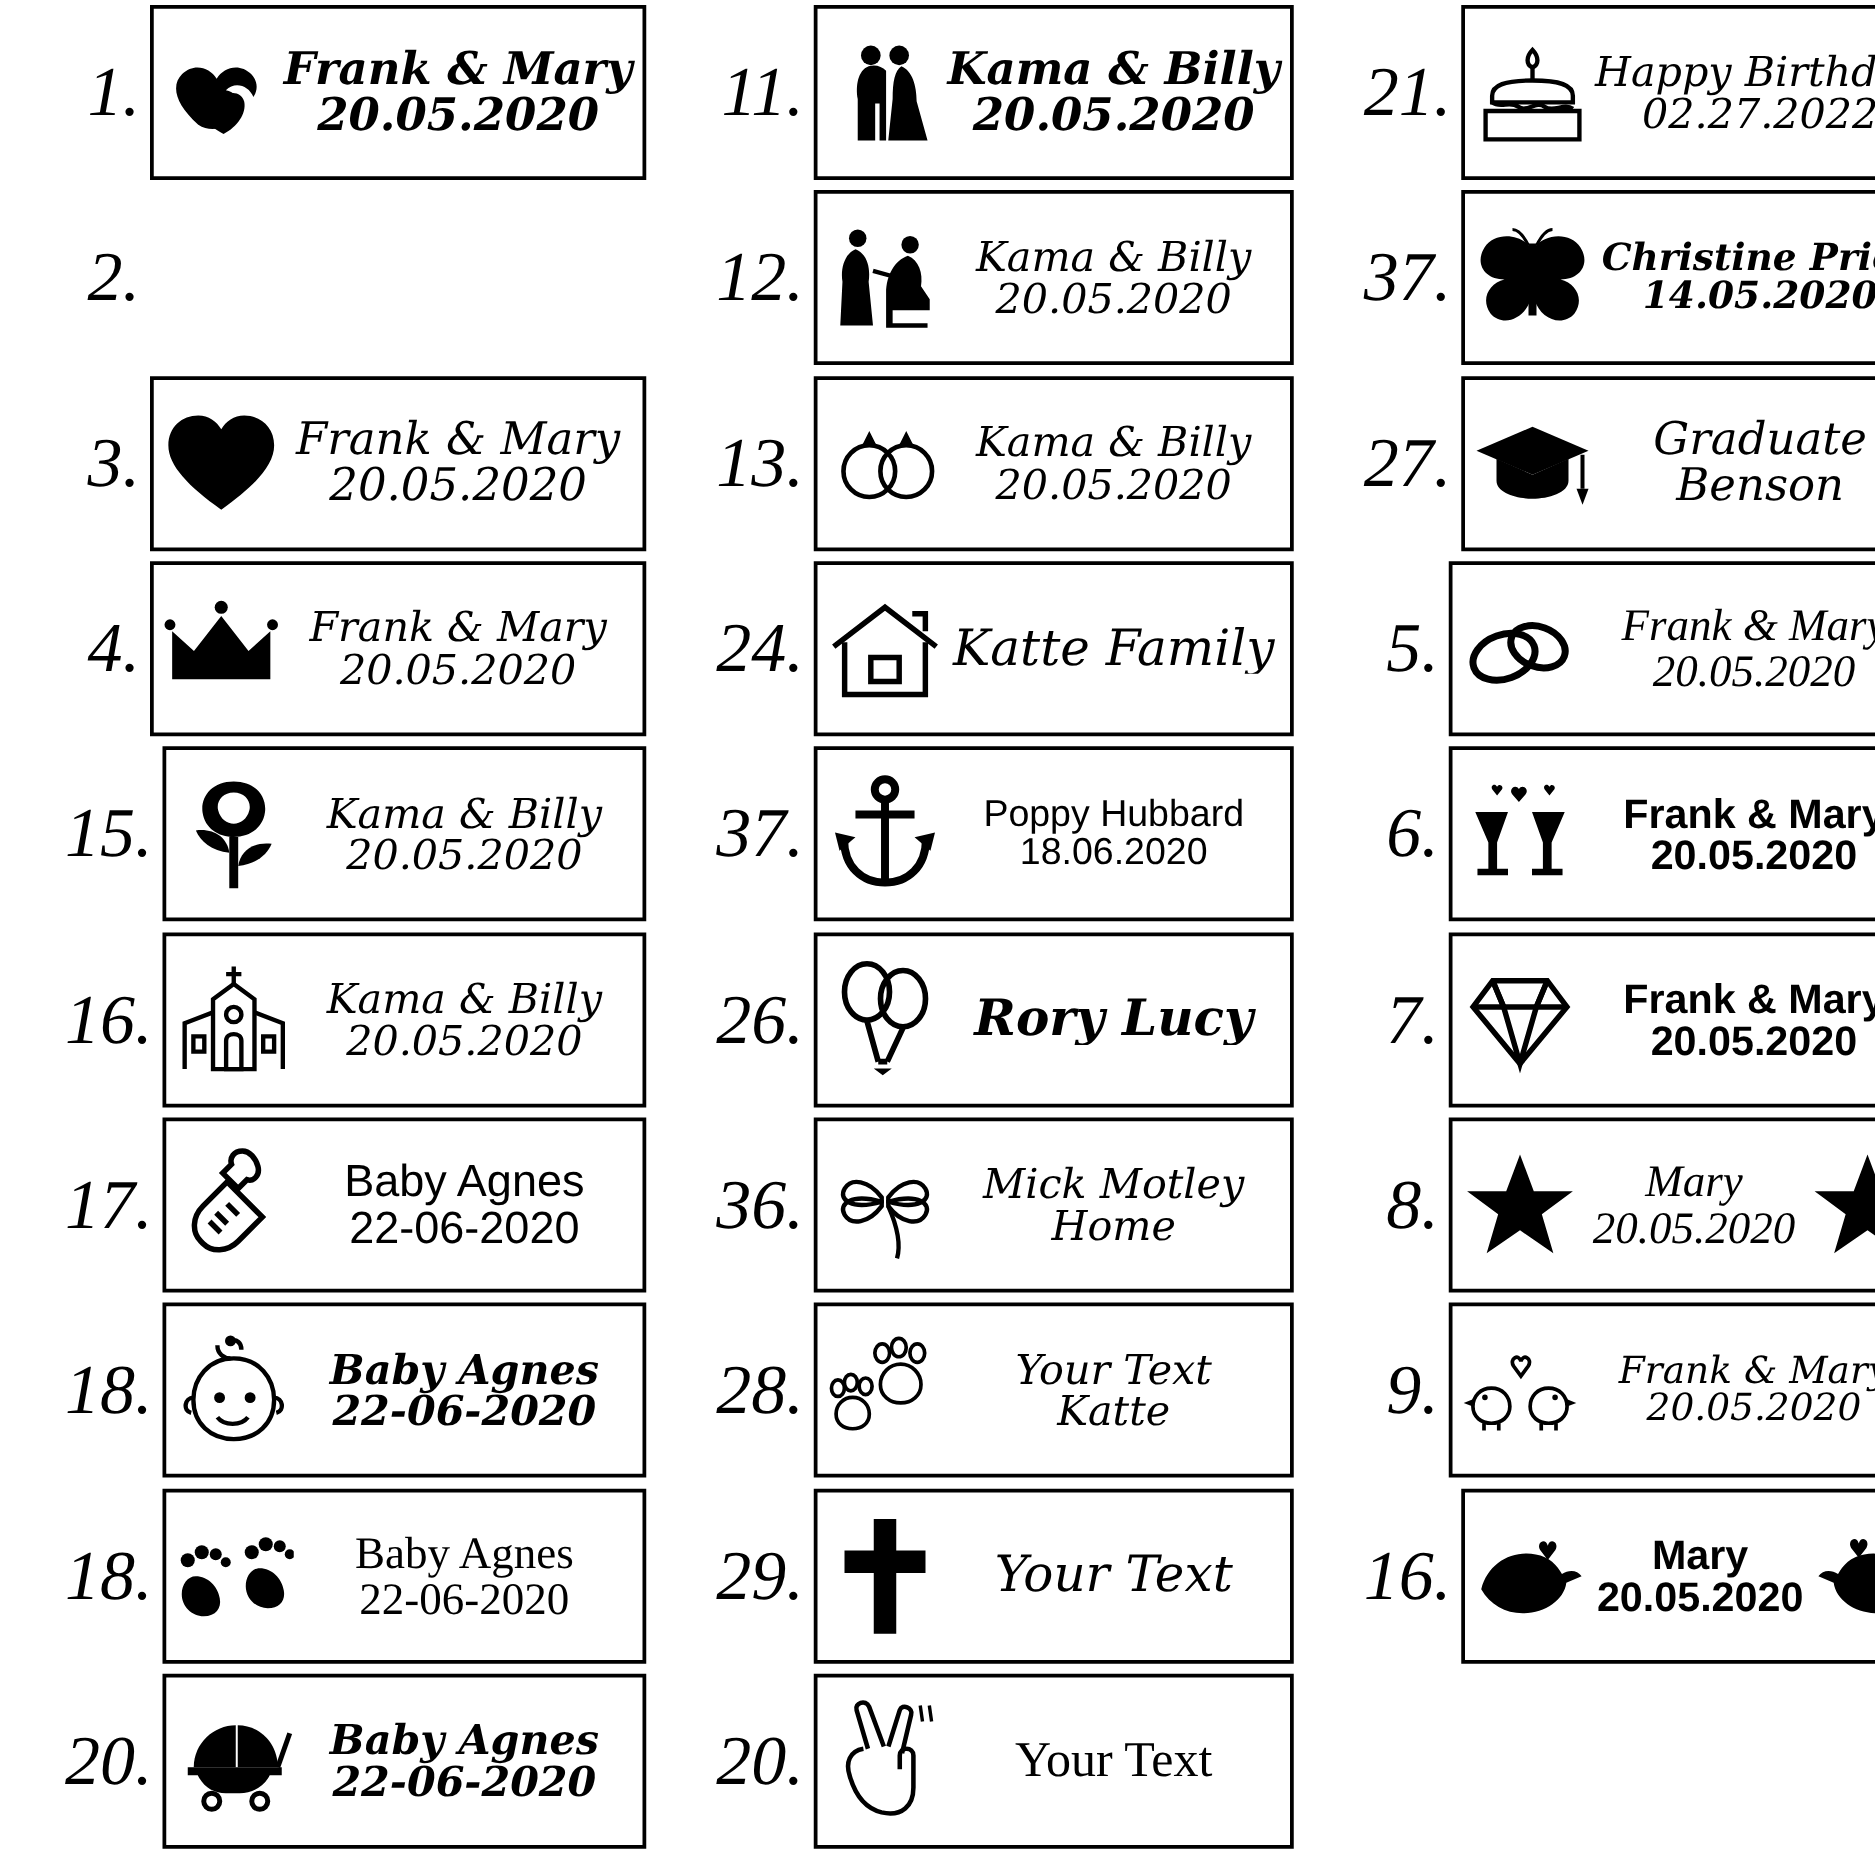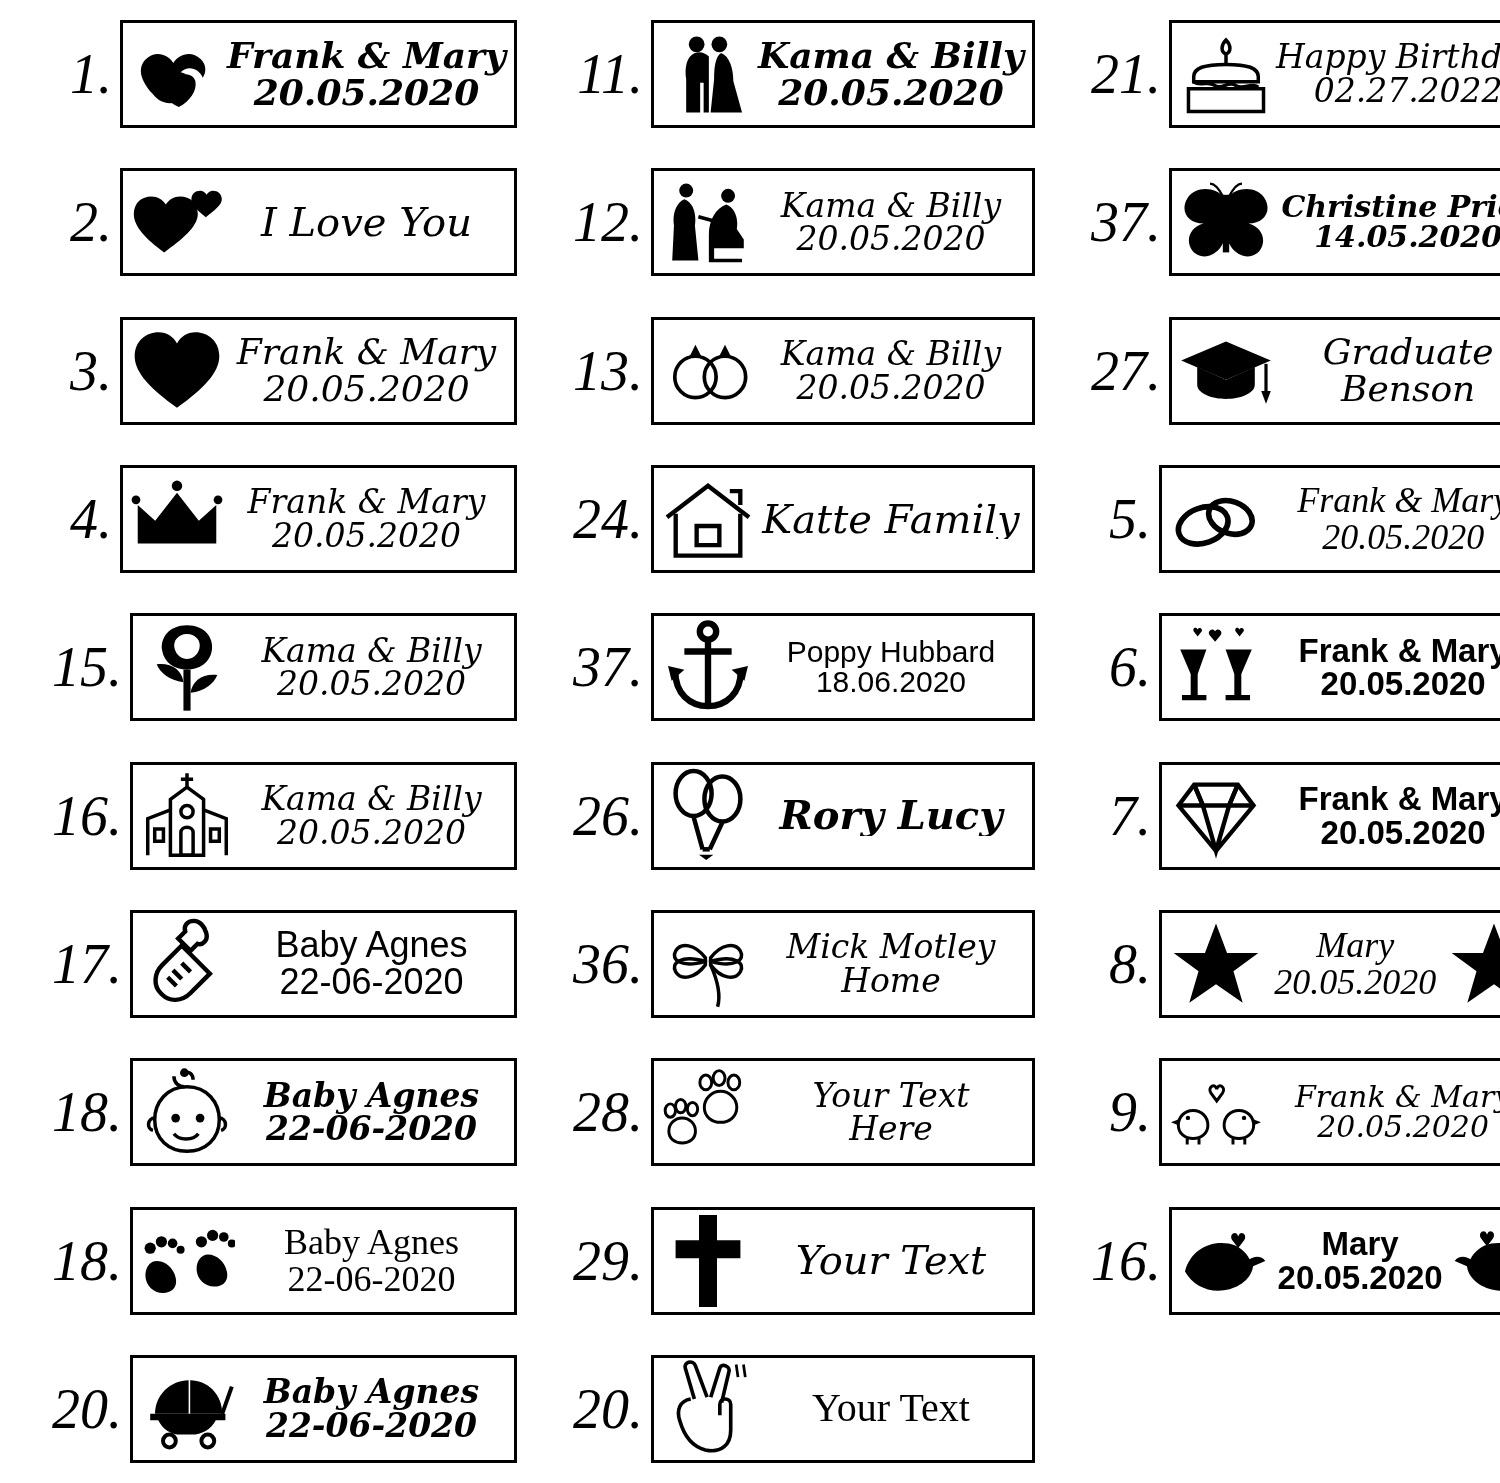--- a/index.html
+++ b/index.html
@@ -36,21 +36,21 @@
     line-height: 1;
     width: 108px;
     text-align: right;
     padding-right: 8px;
     flex: 0 0 auto;
     white-space: nowrap;
   }
   .num.wide { width: 118px; }
   .plate {
     flex: 1 1 auto;
-    height: 108px;
+    height: 140px;
     border: 3px solid #000;
     box-sizing: border-box;
     display: flex;
     align-items: center;
     justify-content: flex-start;
     overflow: hidden;
     background: #fff;
     padding: 0 6px;
   }
   .icon {
@@ -155,31 +155,20 @@
           </svg>
         </div>
         <div class="txt sty-script s34">
           <div class="l1">Happy Birthday</div>
           <div class="l2">02.27.2022</div>
         </div>
       </div>
     </div>
     <div class="cell">
       <div class="num">2.</div>
-      <div class="plate">
-        <div class="icon">
-          <svg viewBox="0 0 120 100" width="104" height="88">
-            <path d="M44 88 C22 72 6 56 6 40 C6 26 16 18 28 18 C36 18 42 22 46 28 C50 22 56 18 64 18 C76 18 86 26 86 40 C86 56 66 72 44 88 Z"></path>
-            <path d="M96 44 C86 36 78 29 78 22 C78 15 83 11 89 11 C92 11 95 13 97 16 C99 13 102 11 105 11 C111 11 116 15 116 22 C116 29 106 36 96 44 Z"></path>
-          </svg>
-        </div>
-        <div class="txt sty-script s42">
-          <div class="l1">I Love You</div>
-        </div>
-      </div>
     </div>
     <div class="cell">
       <div class="num wide">12.</div>
       <div class="plate">
         <div class="icon">
           <svg viewBox="0 0 110 100" width="100" height="94">
             <circle cx="30" cy="14" r="8"></circle>
             <path d="M28 24 C18 28 14 42 16 54 L14 94 L44 94 L40 54 C42 40 38 28 28 24 Z"></path>
             <circle cx="78" cy="20" r="8"></circle>
             <path d="M76 30 C86 34 90 46 88 58 L96 70 L96 80 L62 80 L62 92 L94 92 L94 96 L56 96 L56 64 C56 48 64 34 76 30 Z"></path>
@@ -517,21 +506,21 @@
               <ellipse cx="44" cy="46" rx="7" ry="9"></ellipse>
               <path d="M82 22 C70 22 60 32 60 44 C60 56 70 64 82 64 C94 64 104 56 104 44 C104 32 94 22 82 22 Z"></path>
               <ellipse cx="62" cy="10" rx="8" ry="10"></ellipse>
               <ellipse cx="80" cy="4" rx="8" ry="10"></ellipse>
               <ellipse cx="100" cy="10" rx="8" ry="10"></ellipse>
             </g>
           </svg>
         </div>
         <div class="txt sty-script s34">
           <div class="l1">Your Text</div>
-          <div class="l2">Here</div>
+          <div class="l2">Katte</div>
         </div>
       </div>
     </div>
     <div class="cell">
       <div class="num">9.</div>
       <div class="plate">
         <div class="icon">
           <svg viewBox="0 0 130 100" width="118" height="90">
             <g fill="none" stroke="#000" stroke-width="4">
               <path d="M58 24 c-5-8 6-14 8-5 c2-9 13-3 8 5 l-8 11 z"></path>

